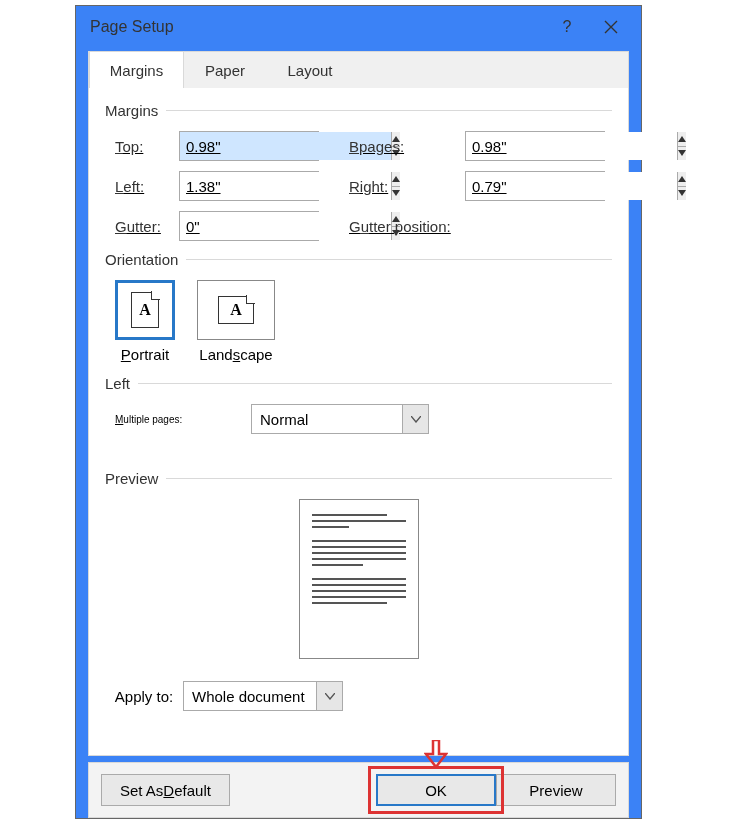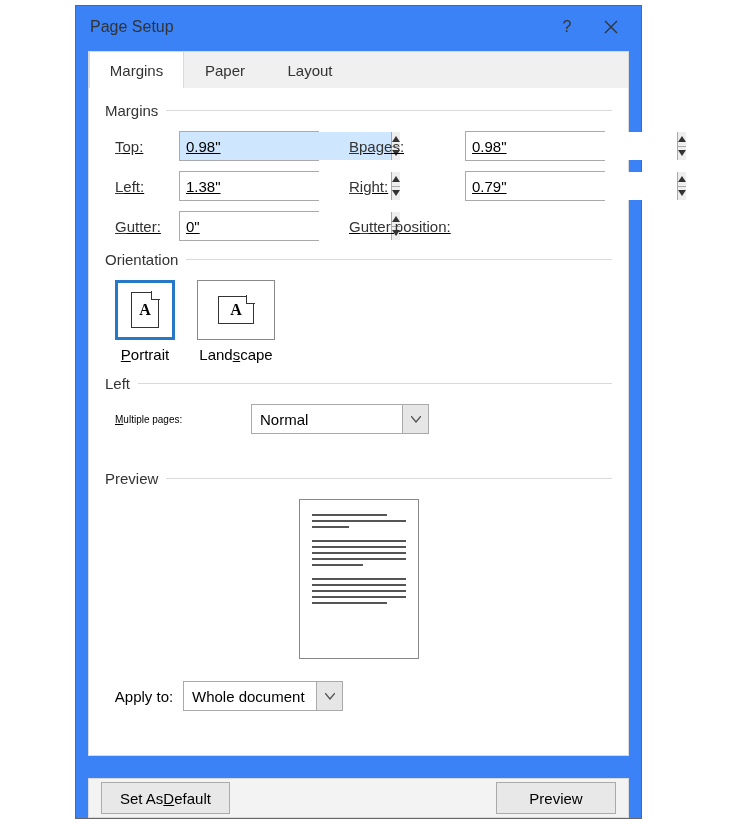--- a/index.html
+++ b/index.html
@@ -68,21 +68,21 @@
   .pages-row .plbl{ font-size:10px; width:136px;}
   .pages-row .plbl .u{text-decoration:underline;}
 
   .preview-wrap{ display:flex; justify-content:center; margin-bottom:22px;}
   .preview-page{ width:120px; height:160px; border:1px solid #888; background:#fff; padding:14px 12px; display:flex; flex-direction:column; gap:4px;}
   .pl{ height:2px; background:#555;}
 
   .apply-row{ display:flex; align-items:center;}
   .apply-row .albl{ font-size:15px; width:78px;text-align:center;}
 
-  .footer { position:absolute; left:0; right:0; bottom:0; height:40px; background:#f3f3f3; border:1px solid #d9d9d9; border-top:1px solid #d9d9d9; display:flex; align-items:center; padding:0 12px; }
+  .footer { position:absolute; left:0; right:0; bottom:0; height:56px; background:#f3f3f3; border:1px solid #d9d9d9; border-top:1px solid #d9d9d9; display:flex; align-items:center; padding:0 12px; }
   .btn { height:32px; border:1px solid #aaa; background:#e8e8e8; display:flex; align-items:center; justify-content:center; font-size:15px; padding:0 18px;}
   .btn .u{text-decoration:underline;}
   .footer .sp{flex:1;}
   .btn.ok{ width:120px; border:2px solid #2878c8; background:#e8e8e8;}
   .btn.cancel{ width:120px;}
 
   .ok-wrap{ position:relative; }
   .red-box{ position:absolute; left:-8px; top:-8px; right:-8px; bottom:-8px; border:3px solid #d33;}
   .red-arrow{ position:absolute; left:50%; top:-34px; transform:translateX(-50%);}
   .red-arrow svg{display:block;}
@@ -306,16 +306,25 @@
 
     </div>
 
     <div class="footer">
       <div class="btn">
           <span>Set As </span>
           <span class="u">D</span>
           <span>efault</span>
         </div>
       <div class="sp"></div>
+      <div class="ok-wrap">
+        <div class="red-arrow">
+          <svg width="24" height="28" viewBox="0 0 24 28">
+              <path d="M9 0 H15 V14 H22 L12 27 L2 14 H9 Z" fill="none" stroke="#d33" stroke-width="2.5"></path>
+            </svg>
+        </div>
+        <div class="red-box"></div>
+        <div class="btn ok">OK</div>
+      </div>
       <div class="btn cancel">Preview</div>
     </div>
   </div>
 </div>
 
 </body></html>

